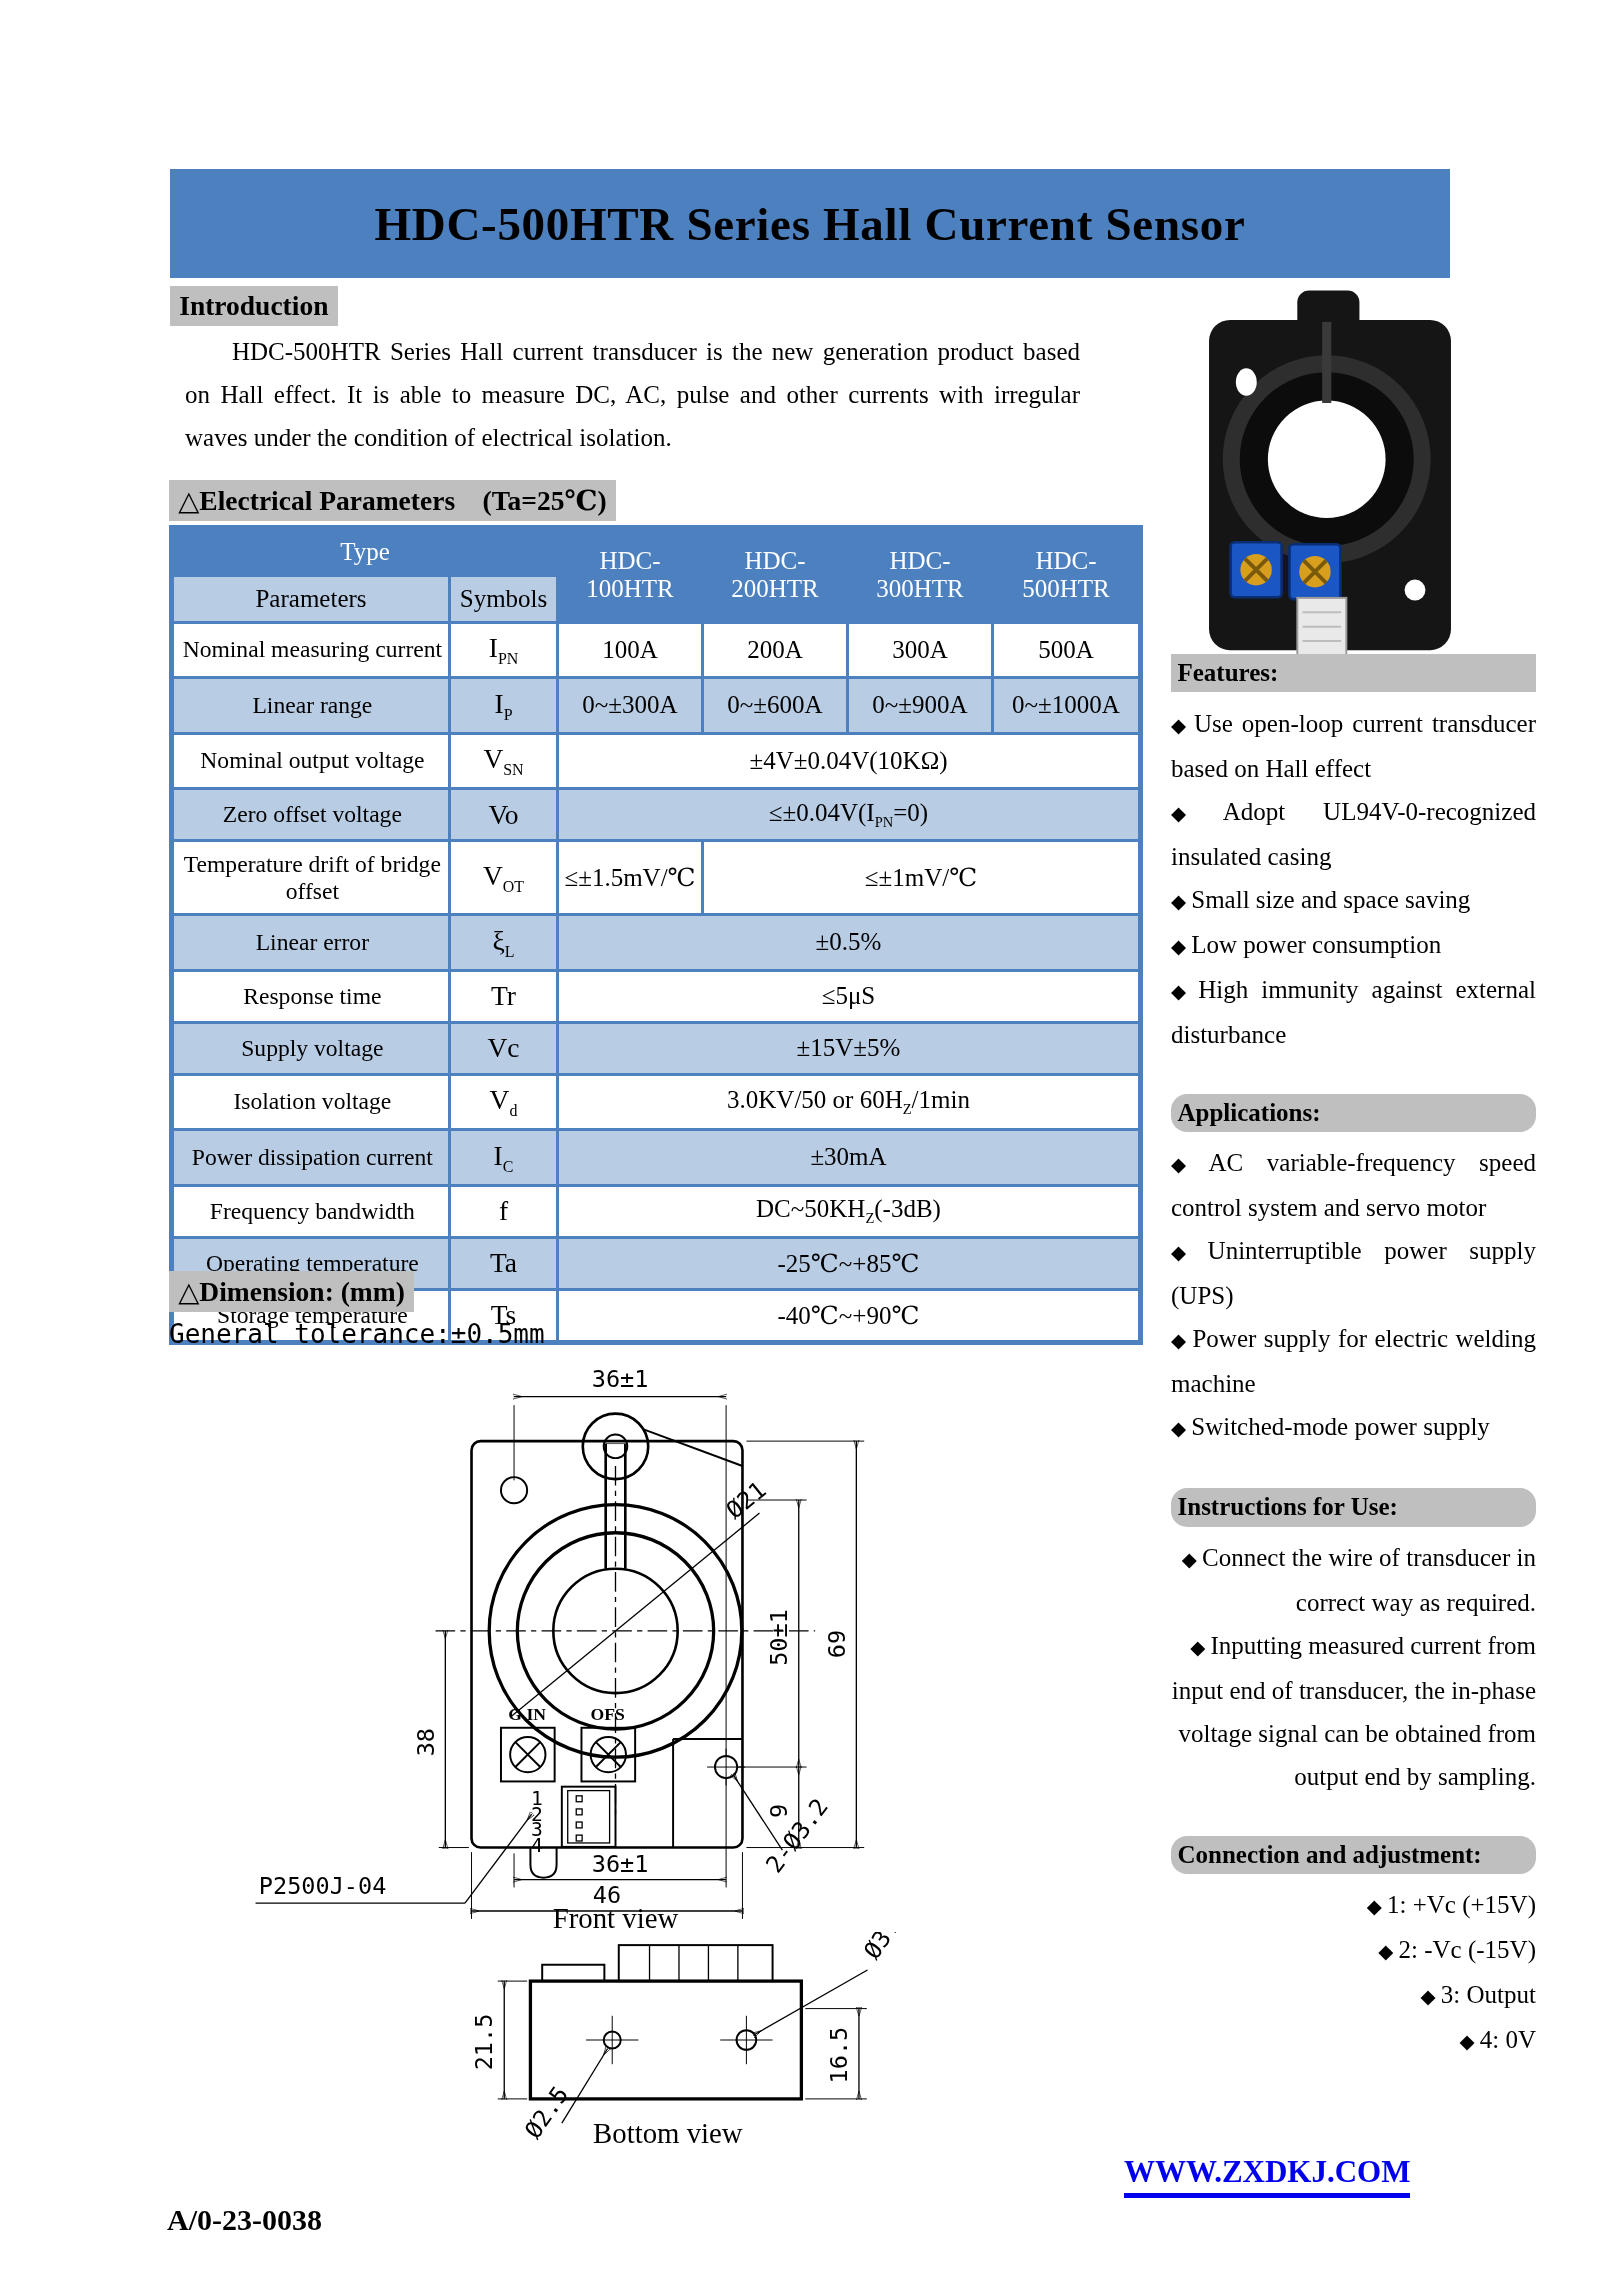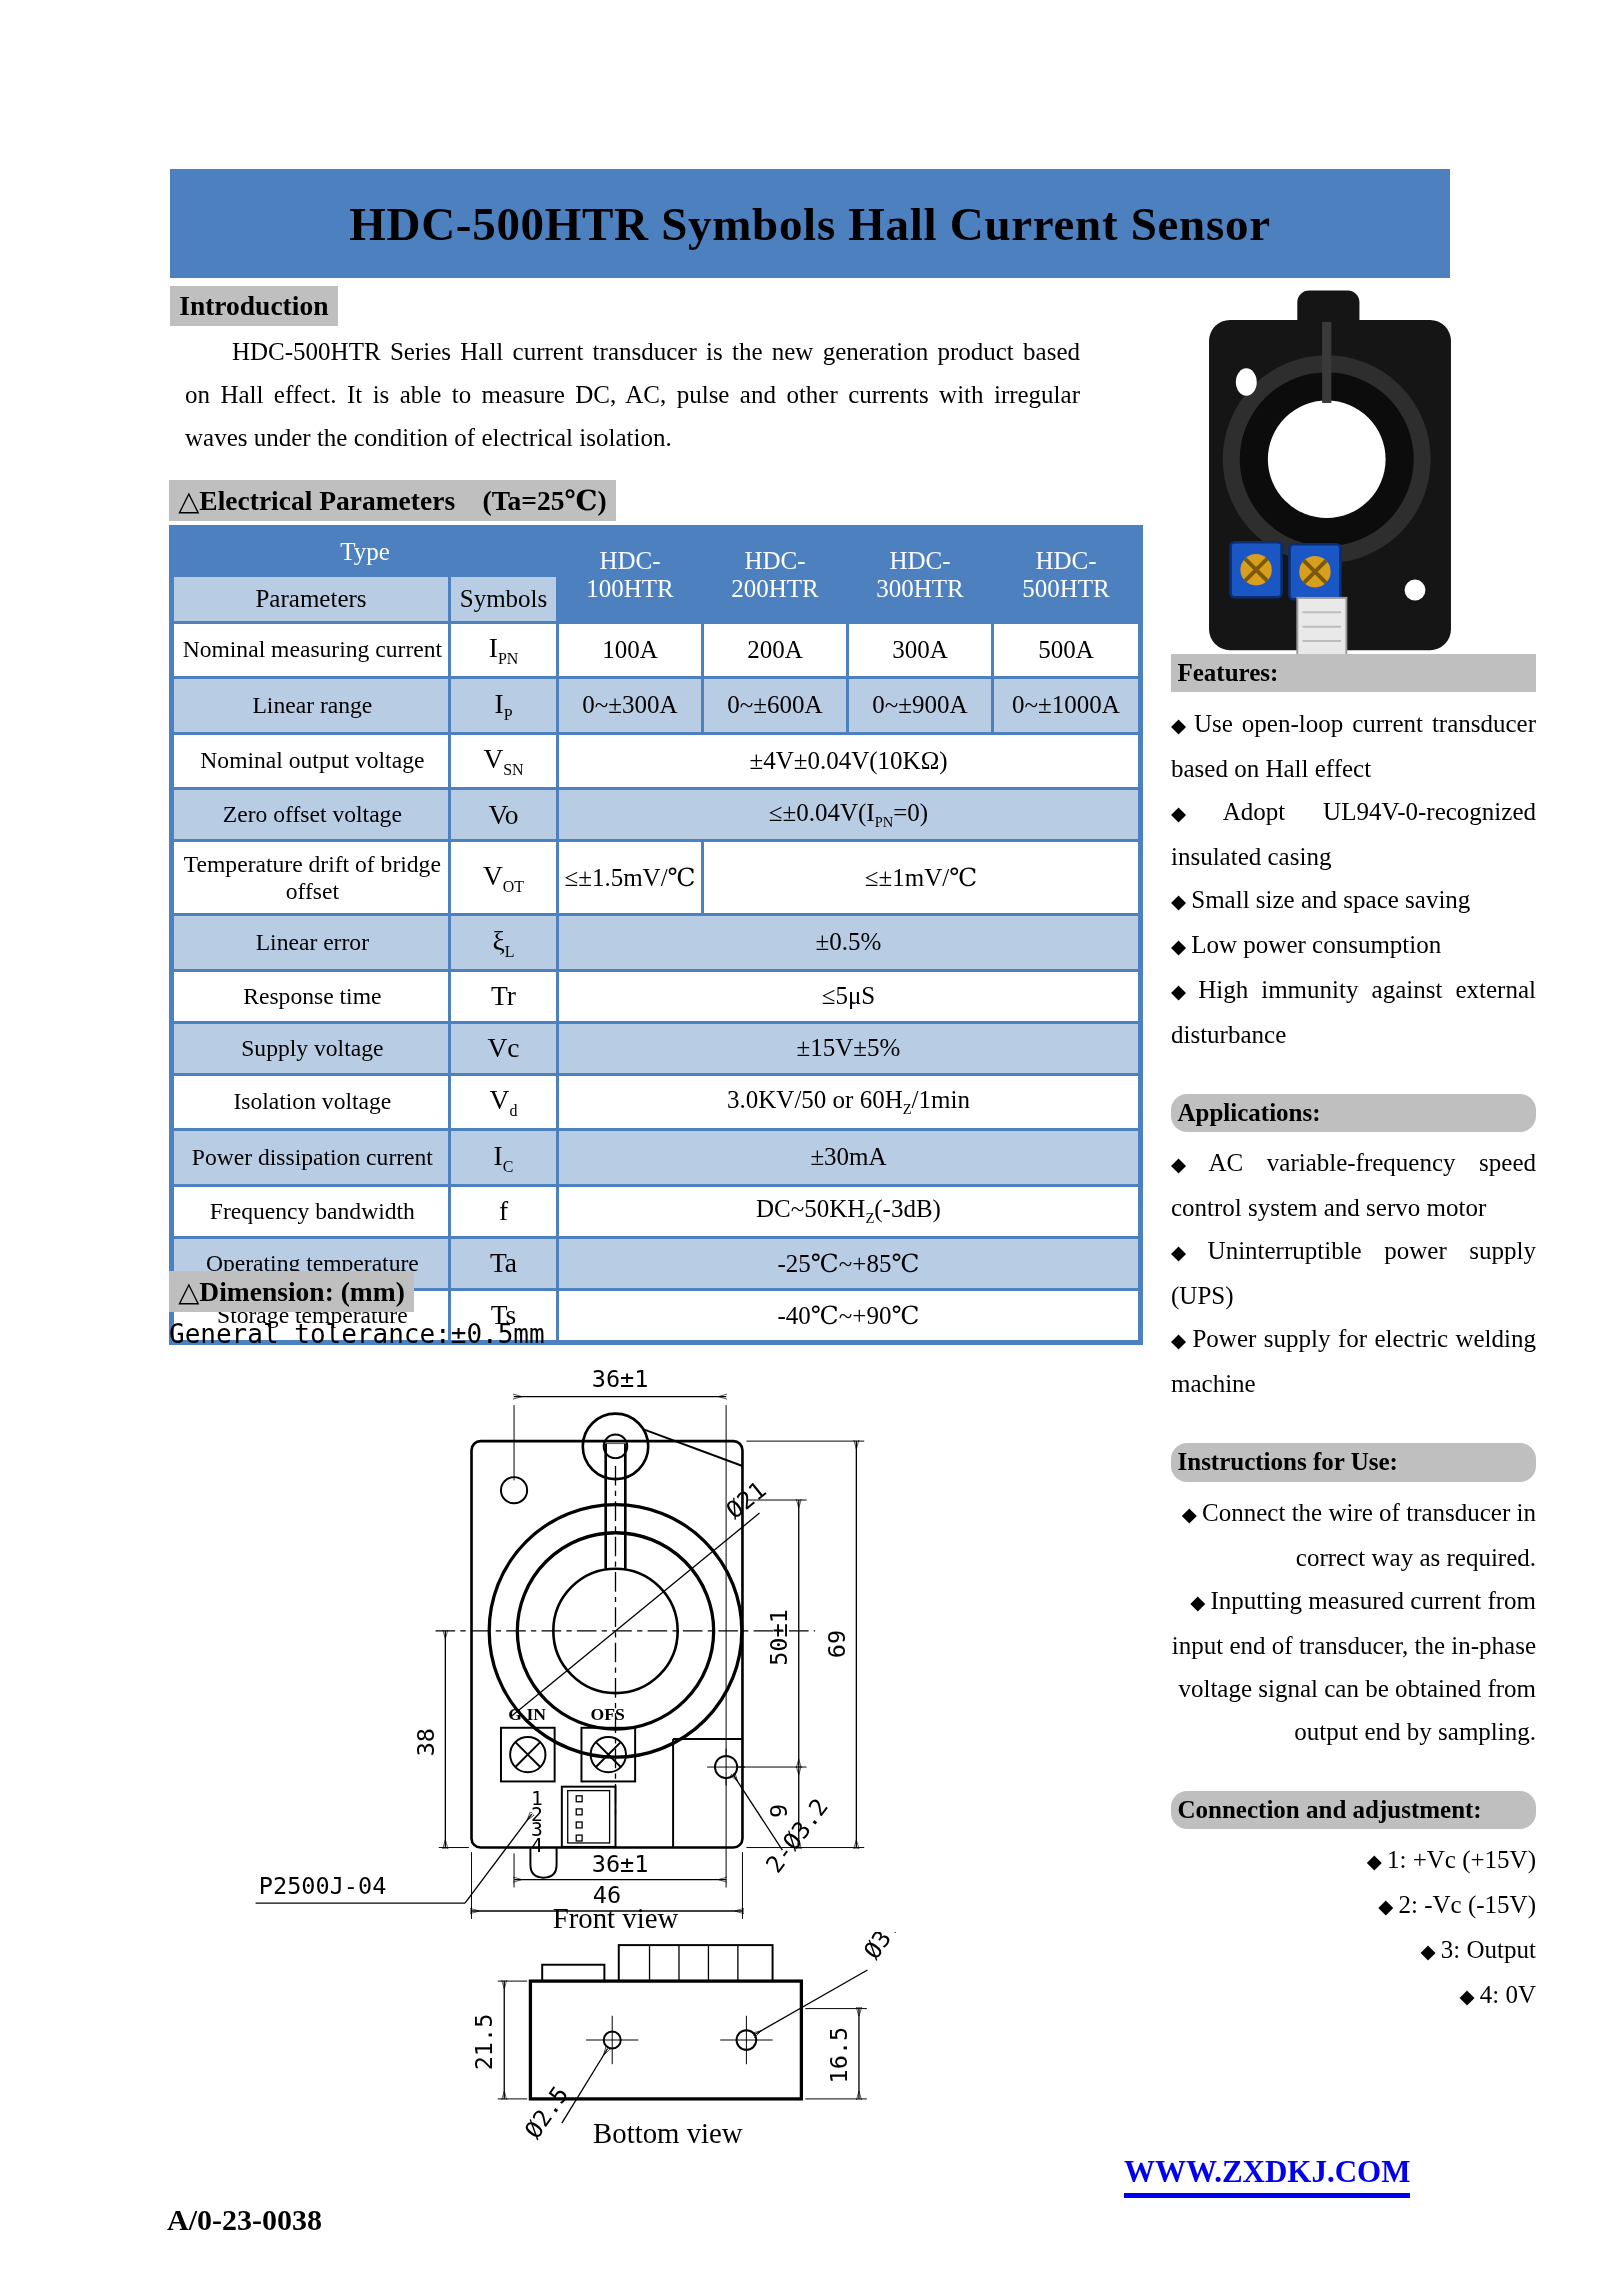--- a/index.html
+++ b/index.html
@@ -54,21 +54,21 @@
   .footer-doc{position:absolute;left:167px;top:2203px;font-size:30px;font-weight:bold;}
   .footer-site{position:absolute;left:1124px;top:2154px;font-size:31px;font-weight:bold;color:#0000EE;
     border-bottom:5.9px solid #0000EE;padding-bottom:2.6px;text-decoration:none;font-family:Liberation Serif, serif;}
 </style>
 </head>
 <body>
 
 <div class="page">
 
   <div class="title-banner">
-    <span>HDC-500HTR Symbols Hall Current Sensor</span>
+    <span>HDC-500HTR Series Hall Current Sensor</span>
   </div>
 
   <div class="gray-head abs" style="left:170px;top:286px;">Introduction</div>
   <p class="intro-body" style="margin:0;">HDC-500HTR Series Hall current transducer is the new generation product based on Hall effect. It is able to measure DC, AC, pulse and other currents with irregular waves under the condition of electrical isolation.</p>
 
   <div class="gray-head abs elec-head" style="left:169px;top:480px;">
     <span class="sym">△</span><span>Electrical Parameters</span><span class="cond">(Ta=25℃)</span>
   </div>
 
   <table class="params">
@@ -203,20 +203,21 @@
         <div class="b-item"><span class="sym bullet">◆</span><span class="b-text">Small size and space saving</span></div>
         <div class="b-item"><span class="sym bullet">◆</span><span class="b-text">Low power consumption</span></div>
         <div class="b-item"><span class="sym bullet">◆</span><span class="b-text">High immunity against external disturbance</span></div>
       </div>
 
     <div class="rc-head gap1">Applications:</div>
     <div class="items just">
         <div class="b-item"><span class="sym bullet">◆</span><span class="b-text">AC variable-frequency speed control system and servo motor</span></div>
         <div class="b-item"><span class="sym bullet">◆</span><span class="b-text">Uninterruptible power supply (UPS)</span></div>
         <div class="b-item"><span class="sym bullet">◆</span><span class="b-text">Power supply for electric welding machine</span></div>
+        <div class="b-item"><span class="sym bullet">◆</span><span class="b-text">Switched-mode power supply</span></div>
       </div>
 
     <div class="rc-head gap1">Instructions for Use:</div>
     <div class="items left-align">
         <div class="b-item"><span class="sym bullet">◆</span><span class="b-text">Connect the wire of transducer in correct way as required.</span></div>
         <div class="b-item"><span class="sym bullet">◆</span><span class="b-text">Inputting measured current from input end of transducer, the in-phase voltage signal can be obtained from output end by sampling.</span></div>
       </div>
 
     <div class="rc-head gap1">Connection and adjustment:</div>
     <div class="items left-align">

